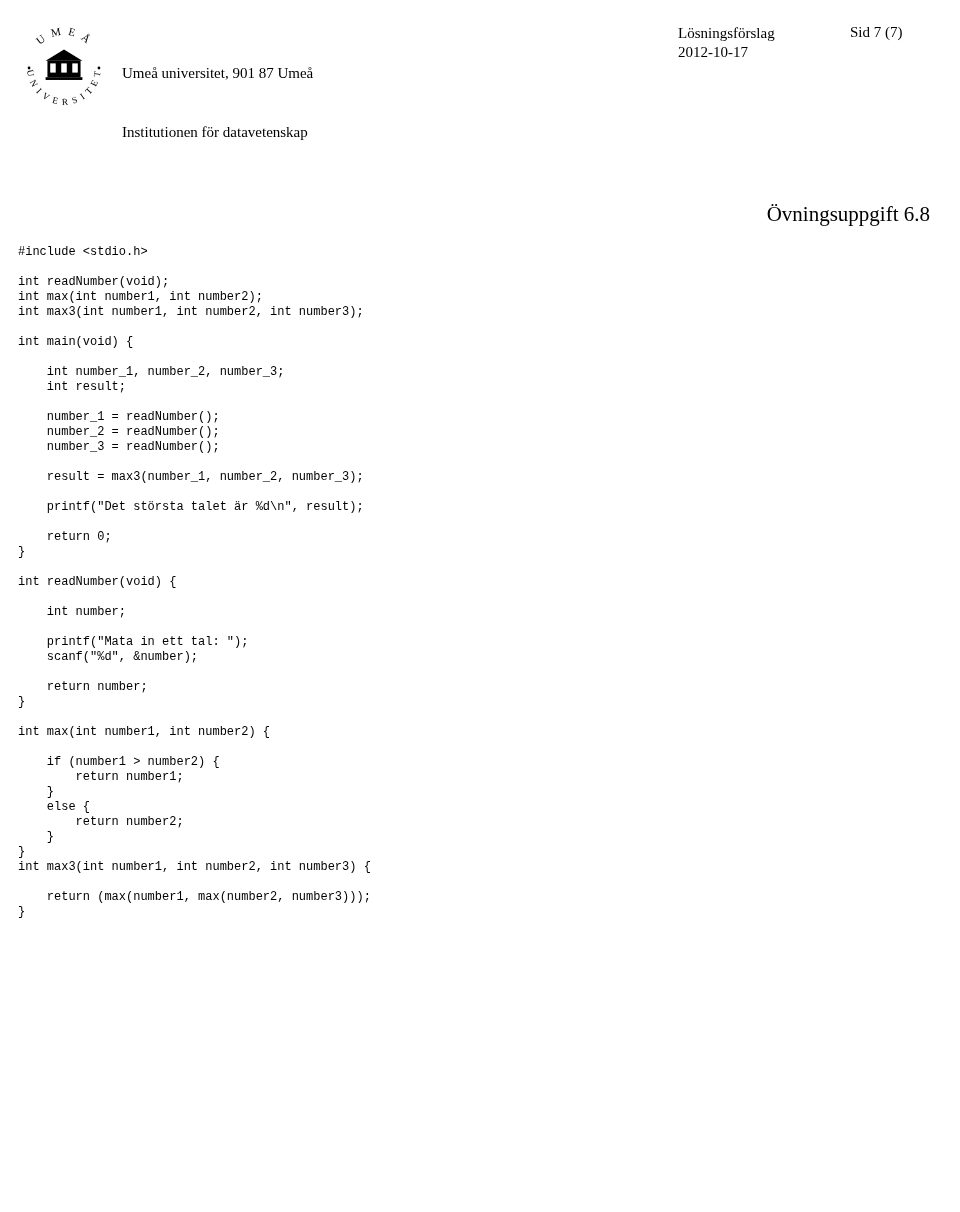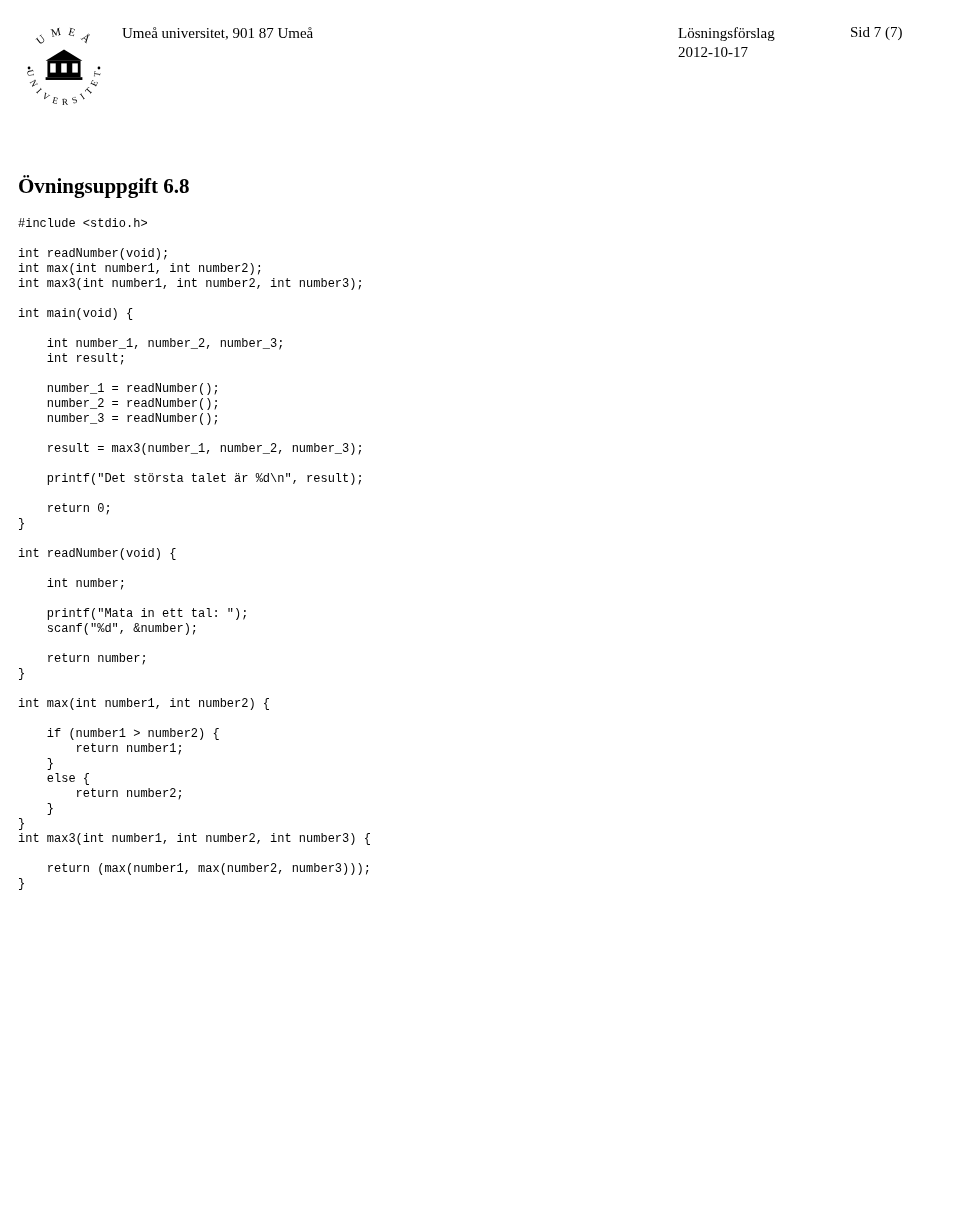--- a/index.html
+++ b/index.html
@@ -26,20 +26,21 @@
   }
   .header-text {
     flex: 1 1 auto;
     font-size: 15px;
     line-height: 1.25;
     padding-top: 2px;
   }
   .header-text .inst,
   .header-text .uni {
     font-family: Georgia, "Times New Roman", serif;
+    margin-top: 40px;
   }
   .header-text .course1,
   .header-text .course2,
   .header-text .subtitle {
     font-style: italic;
     font-family: Georgia, "Times New Roman", serif;
   }
   .header-right {
     flex: 0 0 auto;
     text-align: left;
@@ -49,23 +50,24 @@
     width: 160px;
   }
   .page-num {
     flex: 0 0 auto;
     font-size: 15px;
     padding-top: 2px;
     width: 80px;
   }
   h2.exercise-title {
     font-family: Georgia, "Times New Roman", serif;
-    font-weight: bold;
+    font-weight: normal;
     font-size: 21px;
     margin: 60px 0 18px 0;
+    text-align: right;
   }
   pre.code {
     font-family: "Courier New", Courier, monospace;
     font-size: 12px;
     line-height: 1.25;
     white-space: pre;
     margin: 0;
   }
 </style>
 </head>
@@ -97,20 +99,21 @@
           <textPath href="#arcBottom" startOffset="50%" text-anchor="middle">U N I V E R S I T E T</textPath>
         </text>
 
         <circle cx="12" cy="50" r="1.5" fill="#000"></circle>
         <circle cx="88" cy="50" r="1.5" fill="#000"></circle>
       </svg>
     </div>
 
     <div class="header-text">
       <div class="uni">Umeå universitet, 901 87 Umeå</div>
+      <div class="inst">Institutionen för datavetenskap</div>
     </div>
 
     <div class="header-right">
       <div>Lösningsförslag</div>
       <div>2012-10-17</div>
     </div>
 
     <div class="page-num">Sid 7 (7)</div>
   </div>
 

